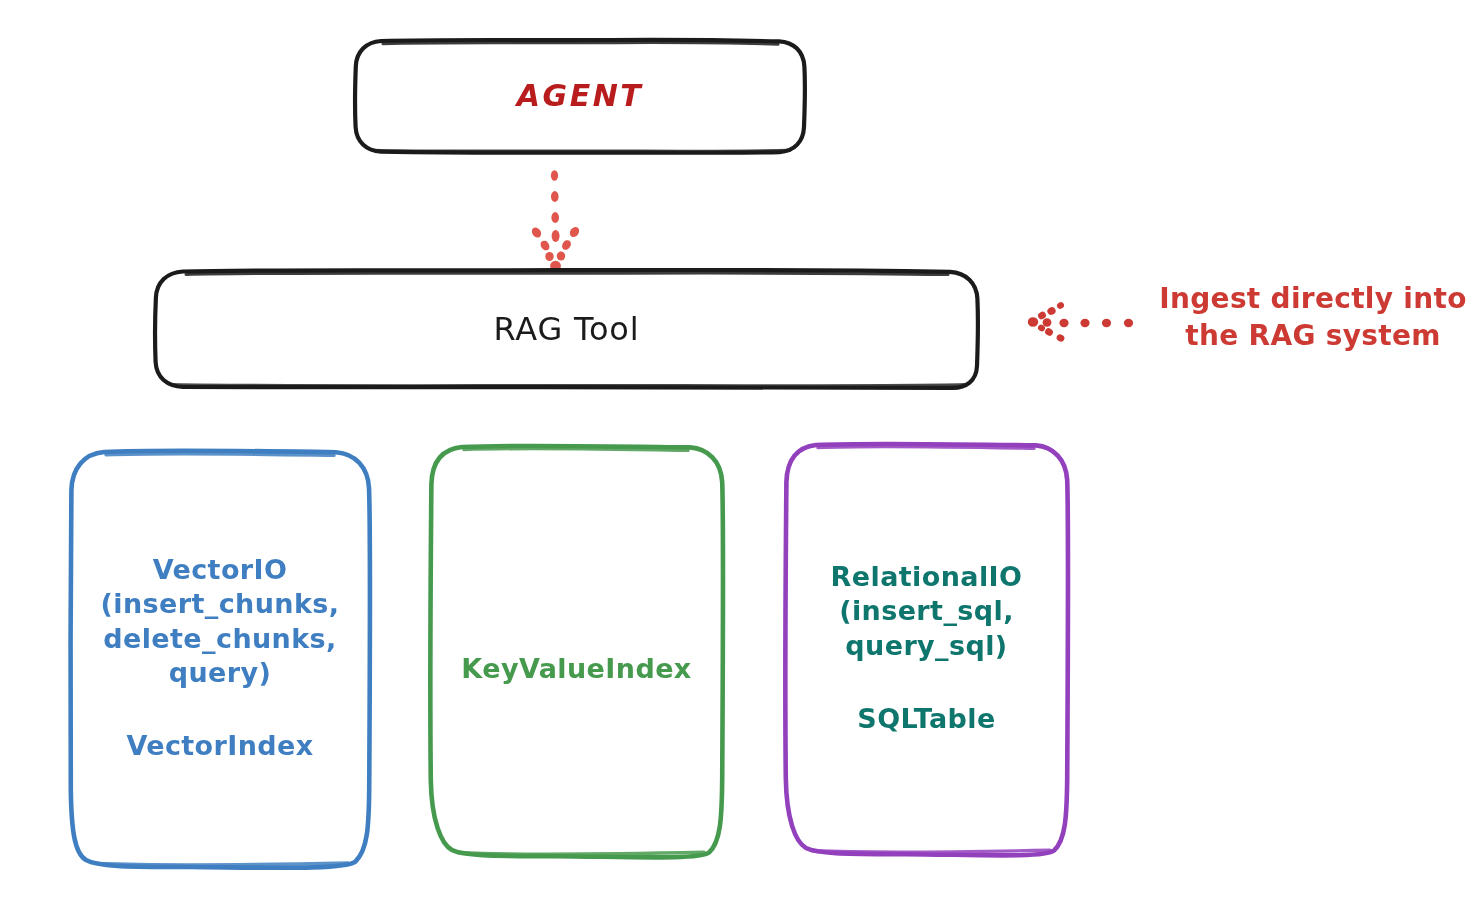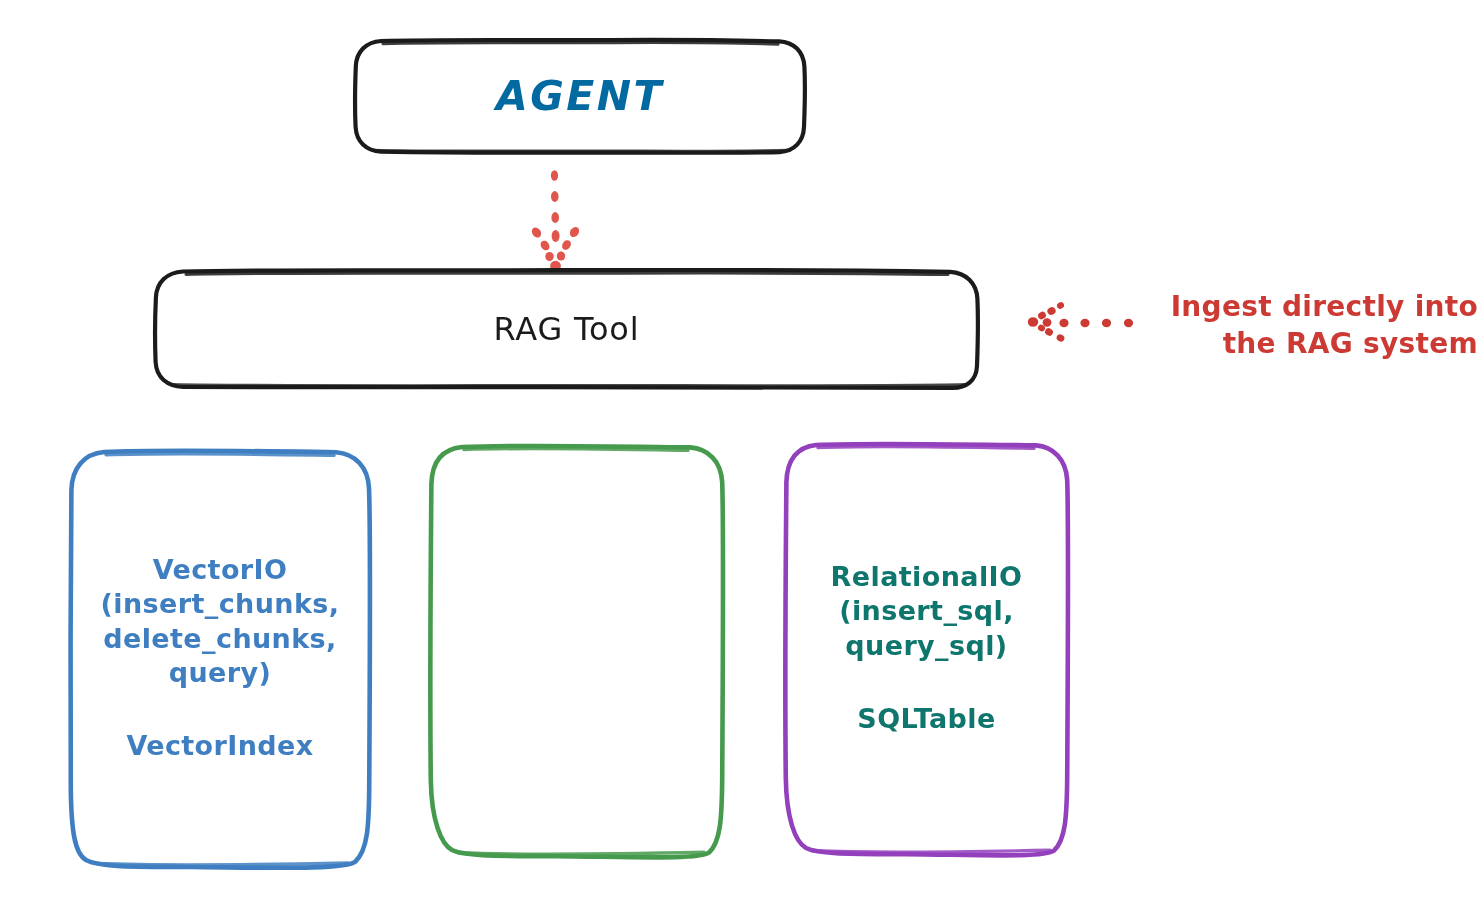--- a/index.html
+++ b/index.html
@@ -35,25 +35,25 @@
     text-align: center;
     white-space: pre-line;
     line-height: 1.28;
     letter-spacing: 0.4px;
   }
   .agent-label {
     left: 355px;
     top: 40px;
     width: 450px;
     height: 113px;
-    font-size: 41px;
+    font-size: 30px;
     font-style: italic;
     font-weight: 600;
     letter-spacing: 2.5px;
-    color: #0369a1;
+    color: #b91c1c;
   }
   .ragtool-label {
     left: 155px;
     top: 270px;
     width: 823px;
     height: 118px;
     font-size: 32px;
     color: #1b1b1b;
     letter-spacing: 0.8px;
   }
@@ -91,24 +91,23 @@
   }
   .annotation-text {
     position: absolute;
     left: 1148px;
     top: 281px;
     width: 330px;
     font-size: 28px;
     font-weight: 600;
     line-height: 1.32;
     color: #cc3a33;
-    text-align: right;
+    text-align: center;
     letter-spacing: 0.3px;
     white-space: pre-line;
-    margin-top: 8px;
   }
 </style>
 </head>
 <body>
 
 <div id="canvas">
 
   <svg class="svg-layer" viewBox="0 0 1484 910" xmlns="http://www.w3.org/2000/svg">
 
     <g>
@@ -238,20 +237,21 @@
 
   <div class="node-text card-label vector-label">
     <span class="api-block">VectorIO
 (insert_chunks,
 delete_chunks,
 query)</span>
     <span class="index-block">VectorIndex</span>
   </div>
 
   <div class="node-text card-label keyvalue-label">
+    <span class="index-block">KeyValueIndex</span>
   </div>
 
   <div class="node-text card-label relational-label">
     <span class="api-block">RelationalIO
 (insert_sql,
 query_sql)</span>
     <span class="index-block">SQLTable</span>
   </div>
 
   <div class="annotation-text">Ingest directly into

